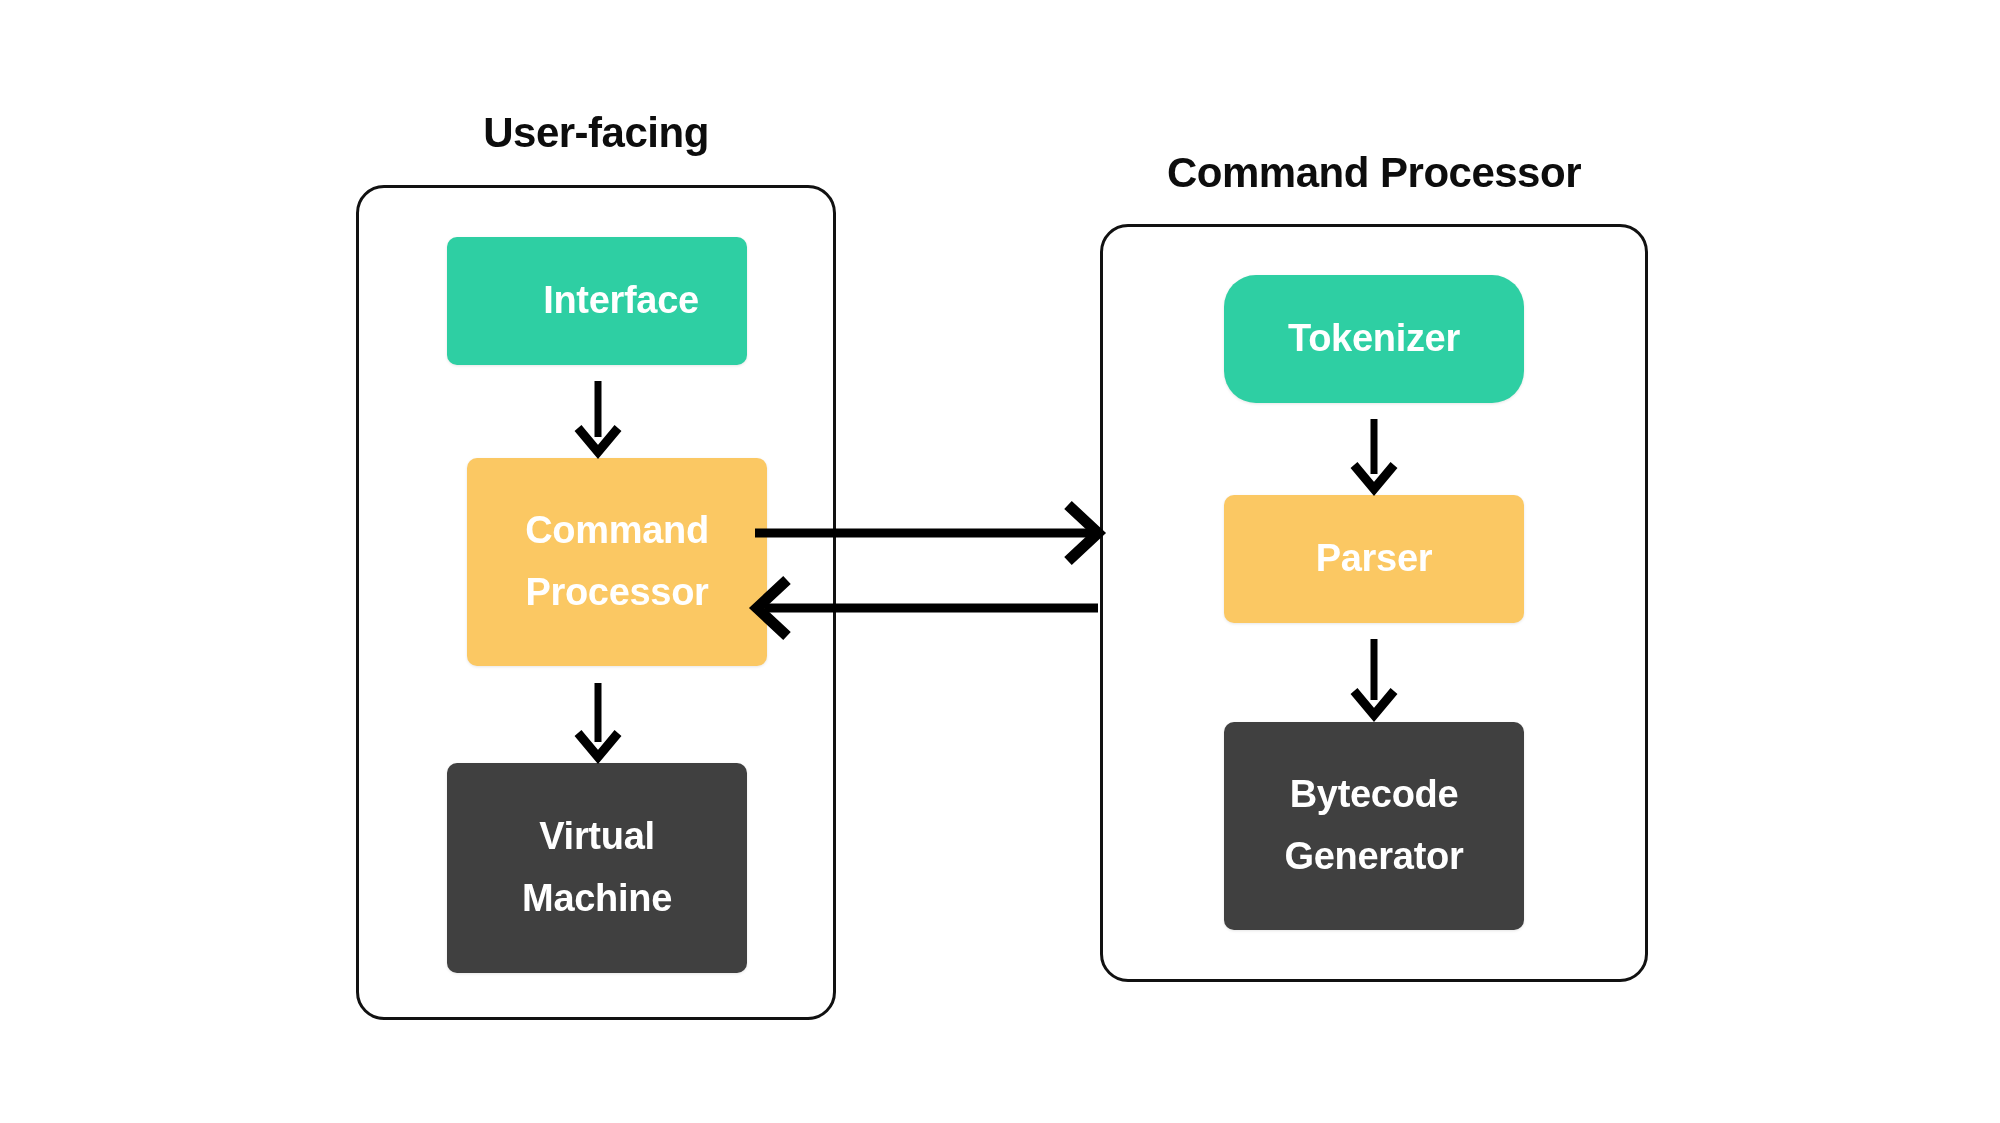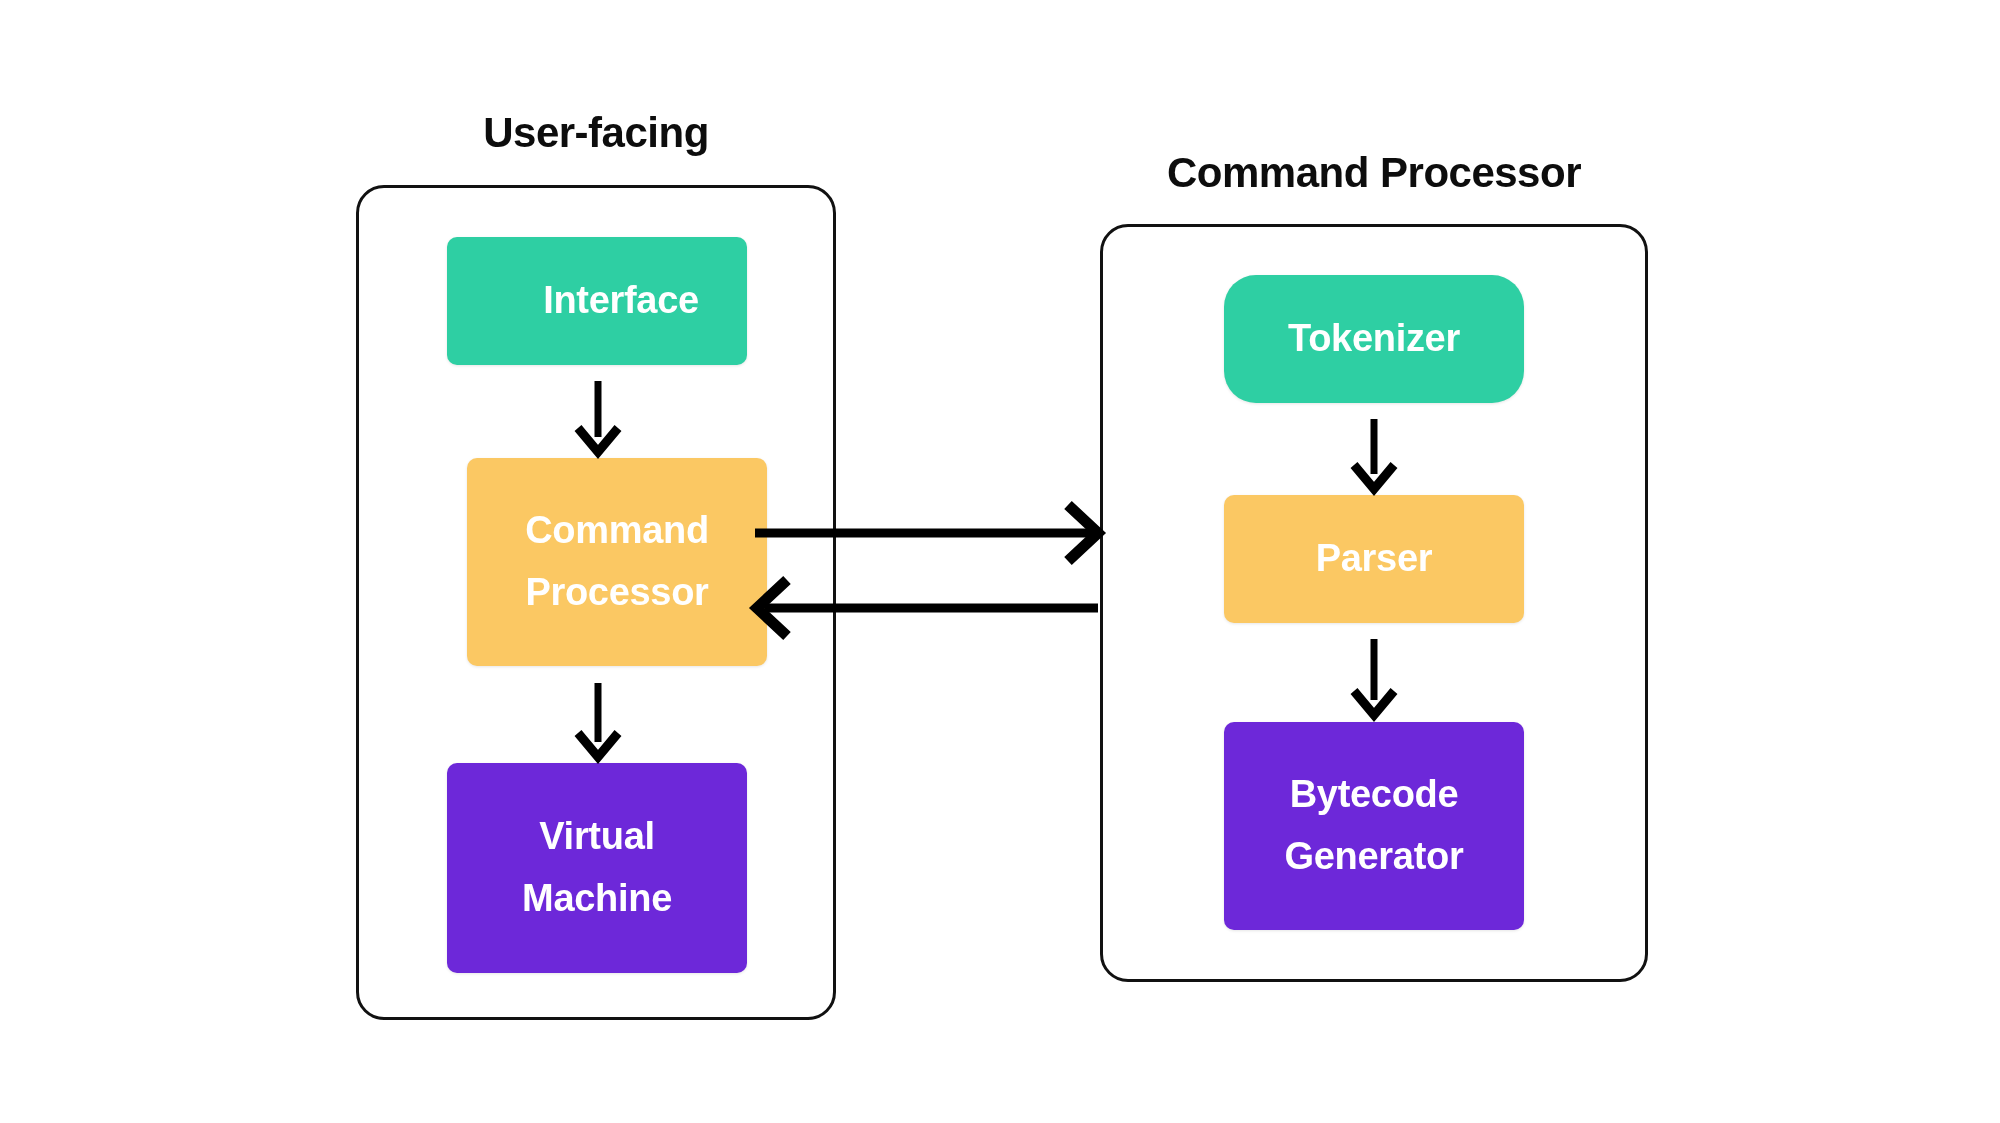--- a/index.html
+++ b/index.html
@@ -56,21 +56,21 @@
     font-weight: 700;
     font-size: 38px;
     line-height: 1.62;
     text-align: center;
     letter-spacing: -0.3px;
     box-shadow: 0 1px 3px rgba(0,0,0,0.10);
     white-space: pre-line;
   }
   .node.green  { background: #2ECFA3; }
   .node.orange { background: #FBC863; }
-  .node.purple { background: #6d28d9; }
+  .node.purple { background: #404040; }
 
   #node-interface { left: 447px;  top: 237px; width: 300px; height: 128px; padding-left: 48px; }
   #node-cmdproc   { left: 467px;  top: 458px; width: 300px; height: 208px; }
   #node-vm        { left: 447px;  top: 763px; width: 300px; height: 210px; }
 
   #node-tokenizer { left: 1224px; top: 275px; width: 300px; height: 128px; border-radius: 32px; }
   #node-parser    { left: 1224px; top: 495px; width: 300px; height: 128px; }
   #node-bytecode  { left: 1224px; top: 722px; width: 300px; height: 208px; }
 
   

